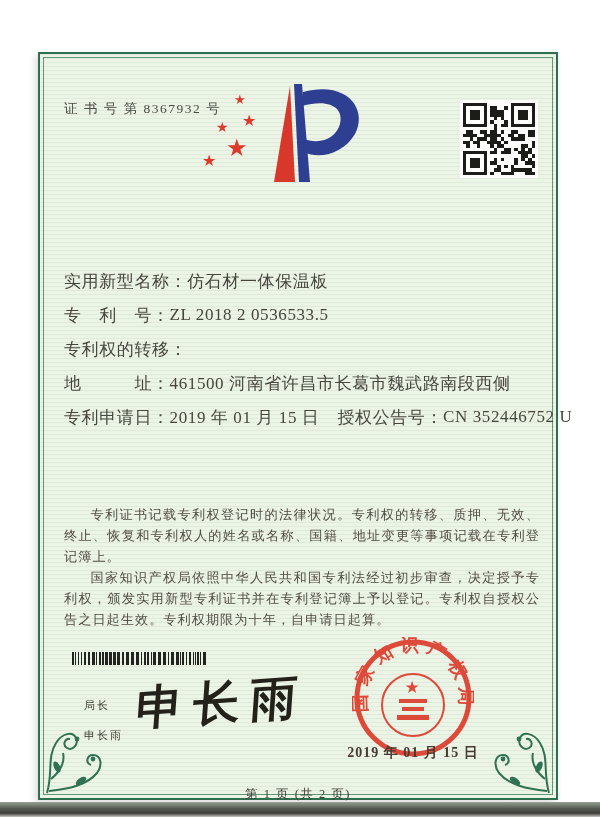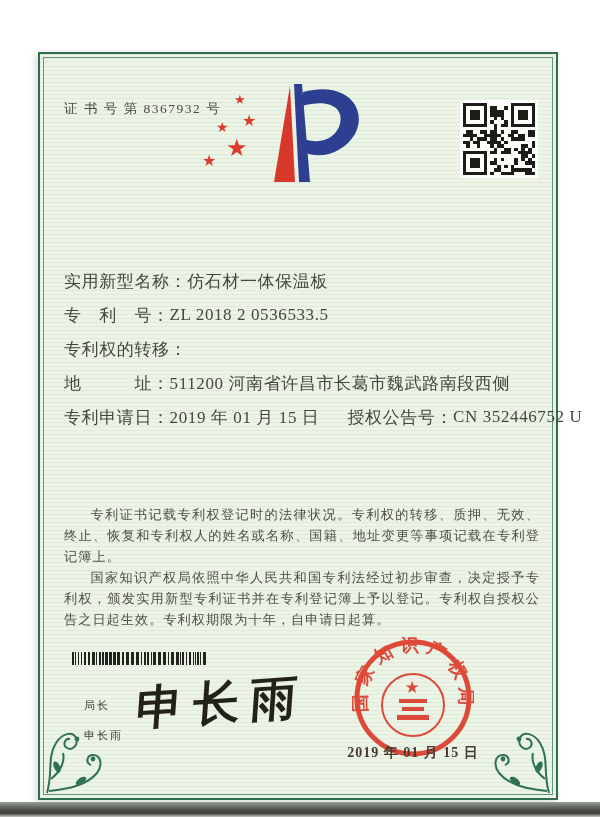--- a/index.html
+++ b/index.html
@@ -29,21 +29,21 @@
   .qr{position:absolute;left:420px;top:46px;width:78px;height:78px;background:#fdfdfb;padding:3px;box-sizing:border-box;}
   .title{
     position:absolute;left:0;top:136px;width:100%;text-align:center;
     font-size:33px;font-weight:600;letter-spacing:7px;color:#1f1f1c;
   }
   
   .fields{position:absolute;left:24px;top:210px;width:480px;font-size:17px;color:#46463f;}
   .frow{height:34px;display:flex;align-items:center;letter-spacing:0.6px;}
   .frow .lab{white-space:pre;}
   .frow .val{white-space:pre;}
-  .grant-gap{margin-left:28px;}
+  .grant-gap{margin-left:18px;}
   
   .paras{
     position:absolute;left:24px;top:450px;width:476px;
     font-size:13.2px;line-height:21px;color:#514d46;letter-spacing:1px;text-align:justify;
   }
   .paras p{margin:0;text-indent:2em;}
   
   .barcode{position:absolute;left:32px;top:598px;width:155px;height:13px;display:flex;align-items:stretch;}
   .barcode span{display:block;background:#23231f;}
   
@@ -243,21 +243,21 @@
       </div>
       <div class="frow">
         <span class="lab">专　利　号：</span>
         <span class="val">ZL 2018 2 0536533.5</span>
       </div>
       <div class="frow">
         <span class="lab">专利权的转移：</span>
       </div>
       <div class="frow">
         <span class="lab">地　　　址：</span>
-        <span class="val">511200 河南省许昌市长葛市魏武路南段西侧</span>
+        <span class="val">461500 河南省许昌市长葛市魏武路南段西侧</span>
       </div>
       <div class="frow">
         <span class="lab">专利申请日：</span>
         <span class="val">2019 年 01 月 15 日</span>
         <span class="lab grant-gap">授权公告号：</span>
         <span class="val">CN 352446752 U</span>
       </div>
     </div>
 
     <div class="paras">
@@ -320,20 +320,21 @@
         </text>
         <circle cx="61" cy="68" r="31" fill="none" stroke="#dd3c2c" stroke-width="2"></circle>
         <text x="52.5" y="56" font-size="17" fill="#dd3c2c">★</text>
         <rect x="47" y="62" width="28" height="4" fill="#dd3c2c"></rect>
         <rect x="50" y="70" width="22" height="4" fill="#dd3c2c"></rect>
         <rect x="45" y="78" width="32" height="5" fill="#dd3c2c"></rect>
       </svg>
     </div>
     <div class="seal-date">2019 年 01 月 15 日</div>
 
+    <div class="page-footer">第 1 页 (共 2 页)</div>
 
     <svg class="flourish left" viewBox="0 0 82 96">
       <g fill="none" stroke="#2f7152" stroke-width="2">
         <path d="M6,92 C12,72 6,56 15,42 C21,32 32,30 35,37 C38,44 31,50 26,47 C21,44 24,37 29,38"></path>
         <path d="M8,90 C28,88 46,84 56,72 C62,64 60,54 52,54 C46,54 44,62 50,64"></path>
         <path d="M10,78 C20,70 24,60 22,52"></path>
       </g>
       <g fill="#2f7152">
         <circle cx="36" cy="38" r="2.4"></circle>
         <circle cx="52" cy="58" r="2.4"></circle>

